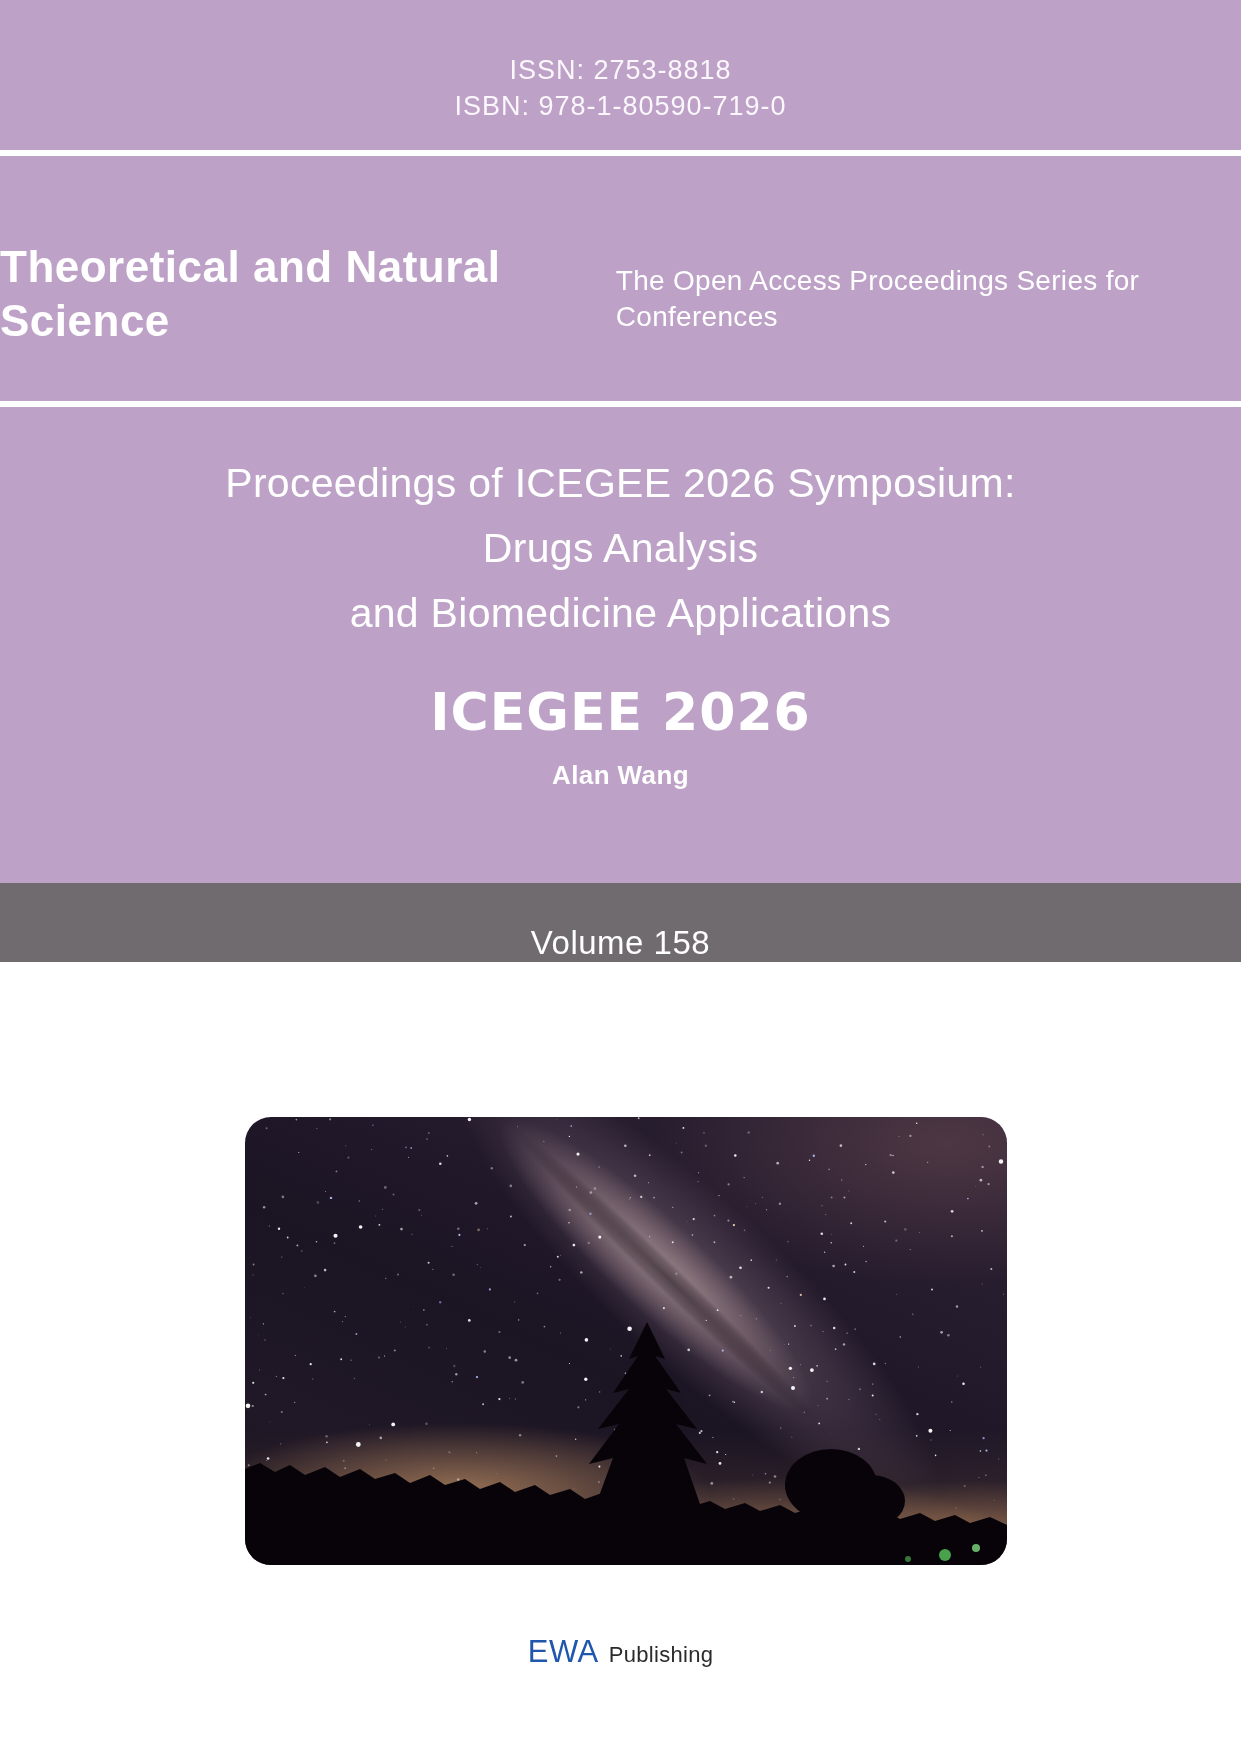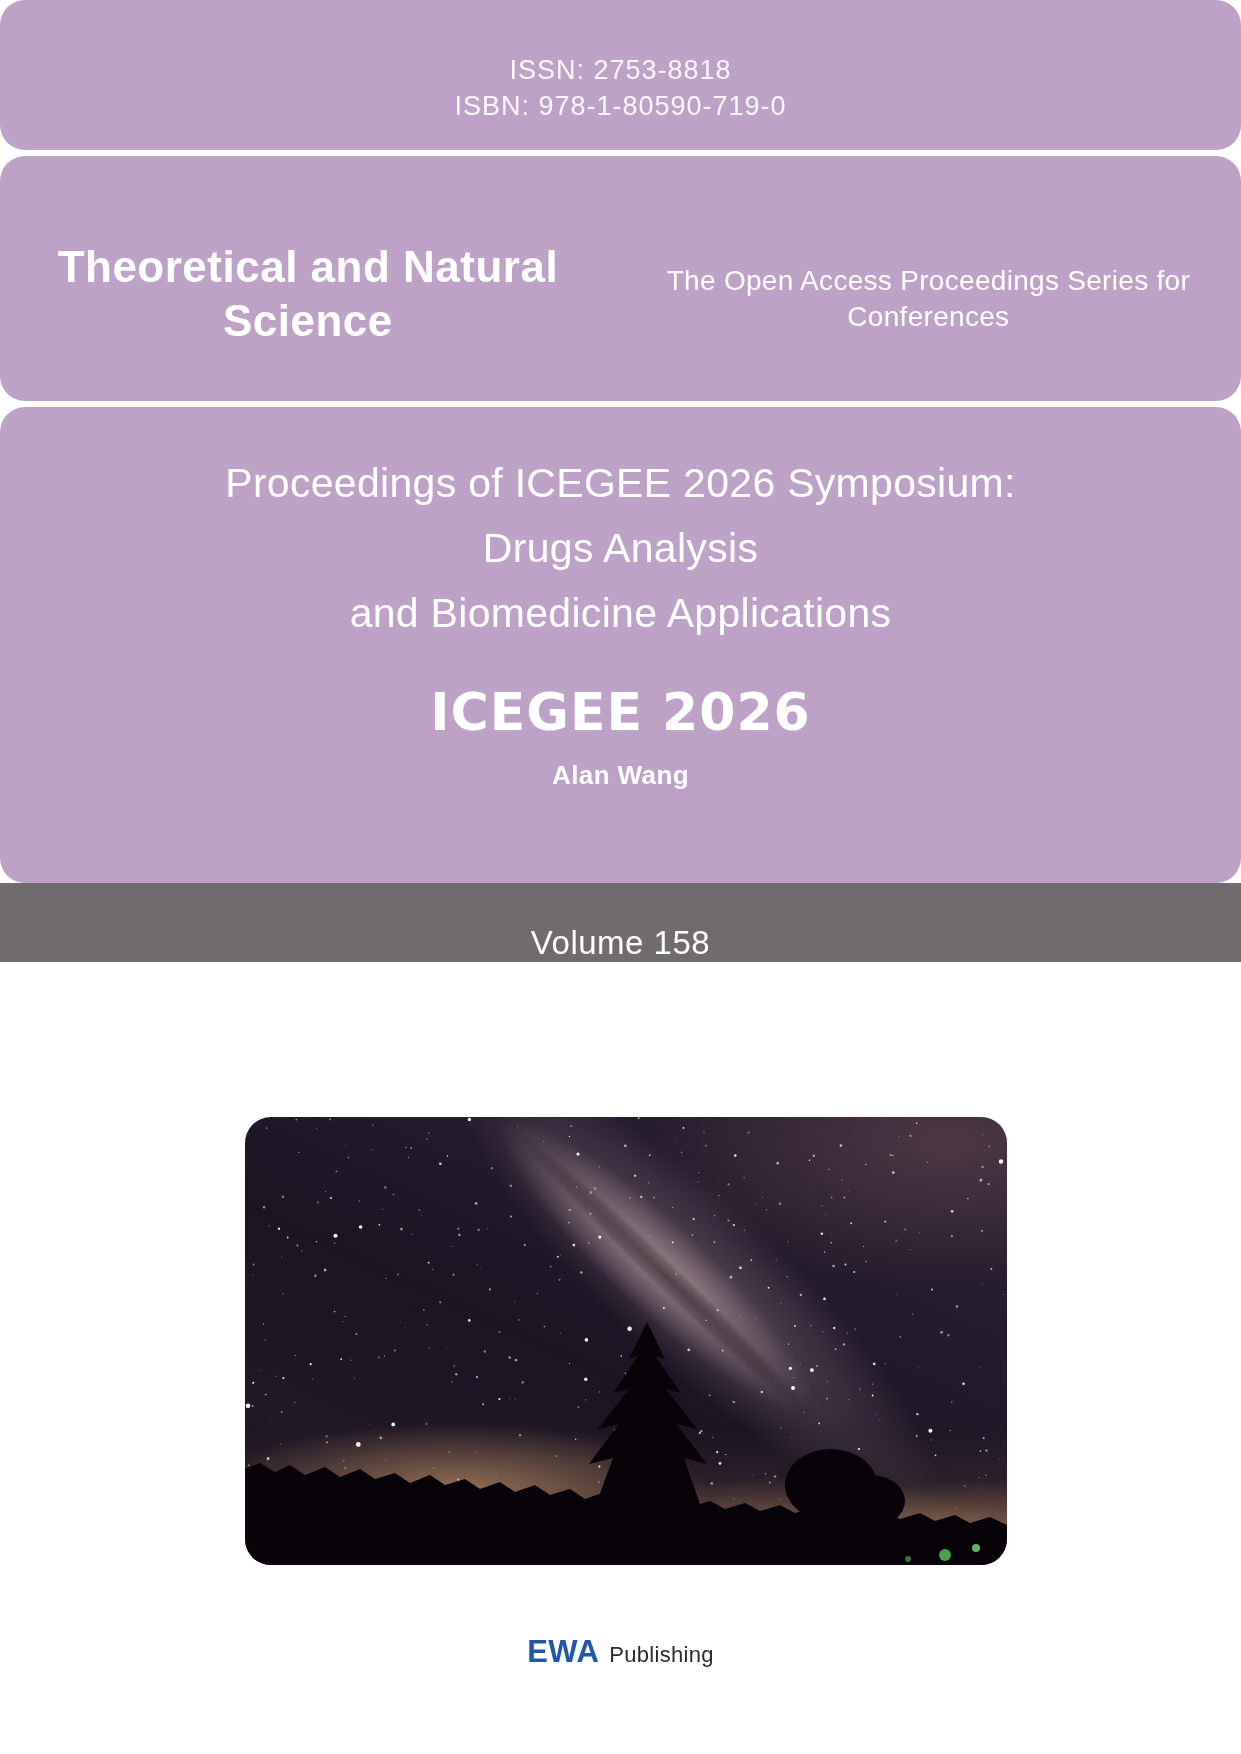--- a/index.html
+++ b/index.html
@@ -5,21 +5,21 @@
   html,body{margin:0;padding:0;background:#ffffff;}
   .page{
     position:relative;
     width:1241px;height:1754px;
     margin:0 auto;
     background:#ffffff;
     font-family:"Liberation Sans", sans-serif;
     overflow:hidden;
   }
   
-  .band{background:var(--band-purple,#bda1c7);color:#ffffff;text-align:center;border-radius:25px;}
+  .band{background:var(--band-purple,#bda1c7);color:#ffffff;}
   .band-identifiers{
     height:150px;
     display:flex;flex-direction:column;justify-content:flex-end;align-items:center;
     padding-bottom:26px;box-sizing:border-box;
   }
   .id-line{
     font-size:27px;font-weight:300;letter-spacing:1px;line-height:36px;color:#fbf7fc;
   }
   .divider{height:6px;background:#ffffff;}
   .band-series{
@@ -92,21 +92,21 @@
       radial-gradient(ellipse 30% 14% at 96% 92%, rgba(205,150,100,0.45) 0%, rgba(205,150,100,0) 78%),
       linear-gradient(0deg, rgba(186,135,92,0.35) 0%, rgba(186,135,92,0.12) 14%, rgba(186,135,92,0) 30%);
   }
   .photo svg{position:absolute;left:0;top:0;width:100%;height:100%;display:block;}
   
   .publisher{
     position:absolute;left:0;right:0;top:672px;
     display:flex;justify-content:center;align-items:baseline;gap:10px;
   }
   .publisher .primary{
-    color:var(--publisher-blue,#2057ad);font-size:31px;font-weight:700;letter-spacing:0.5px;
+    color:var(--publisher-blue,#2057ad);font-size:31px;font-weight:400;letter-spacing:0.5px;
   }
   .publisher .secondary{
     color:var(--publisher-dark,#2b2b2b);font-size:22px;font-weight:500;letter-spacing:0.3px;
   }
 </style>
 </head>
 <body>
 
 <div class="page">
 

